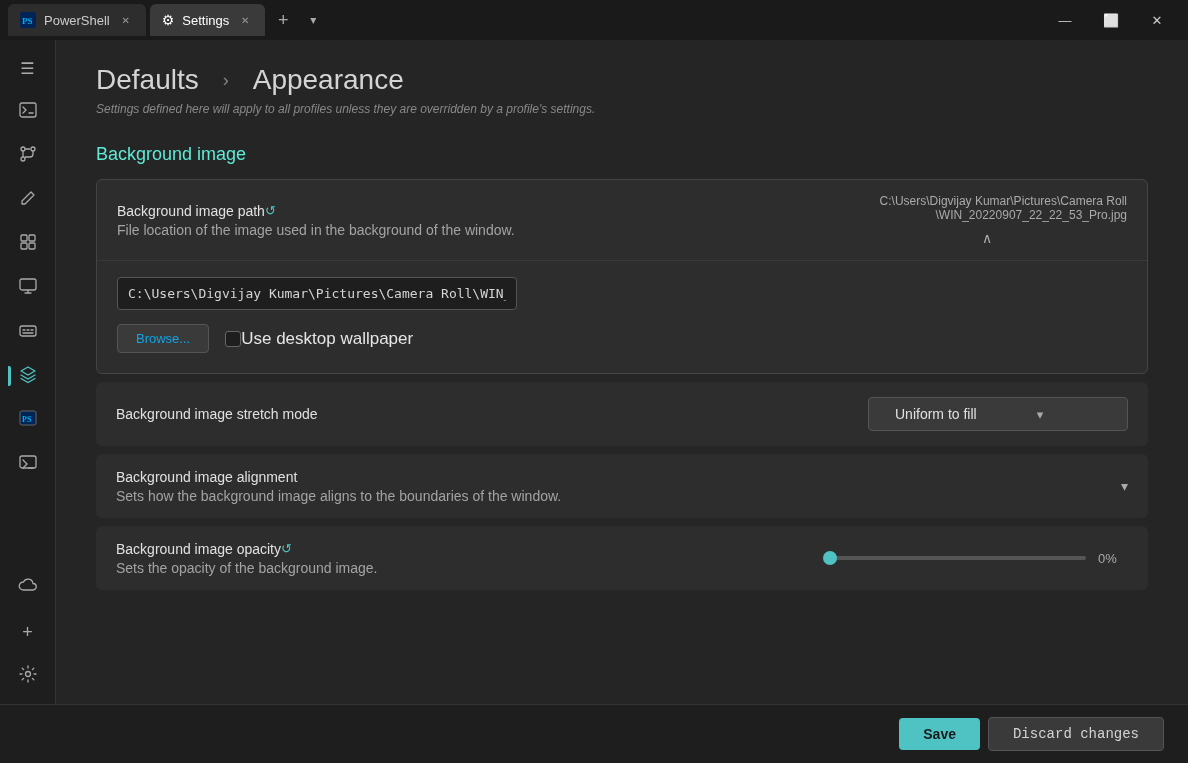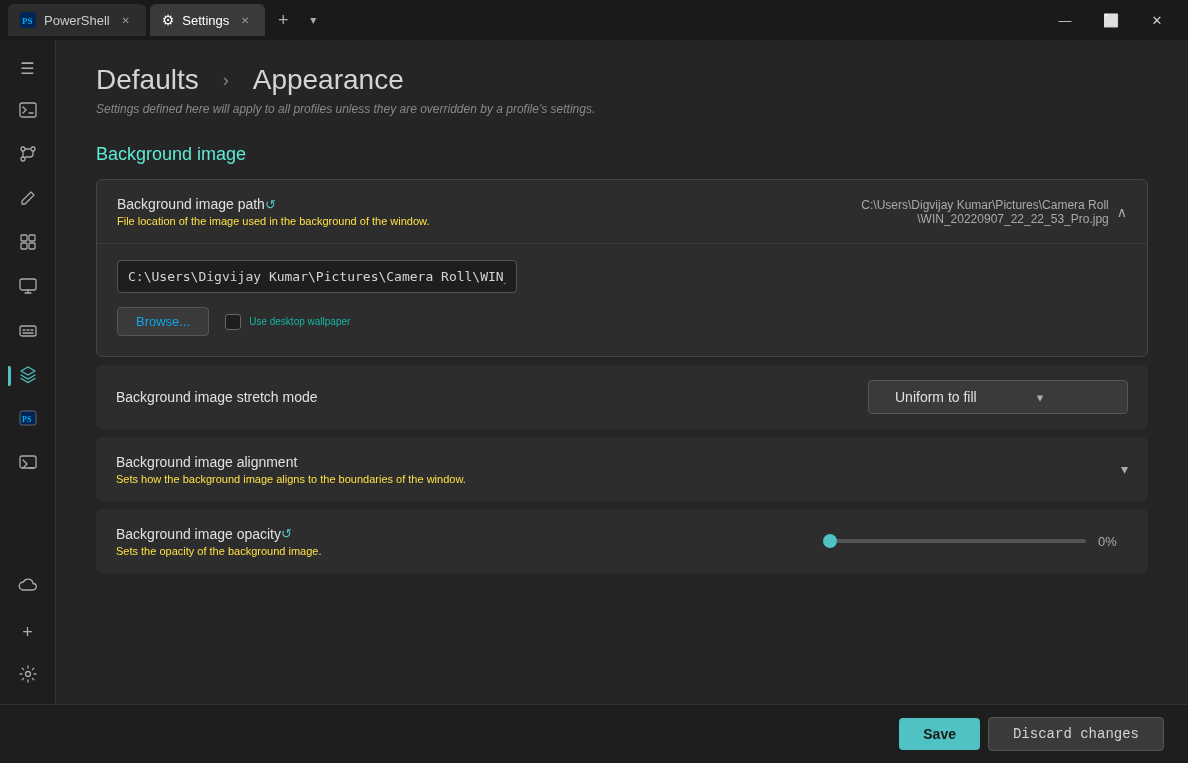--- a/index.html
+++ b/index.html
@@ -203,30 +203,31 @@
     .settings-row-title {
       font-size: 14px;
       font-weight: 500;
       color: #e0e0e0;
       display: flex;
       align-items: center;
       gap: 0;
       text-align: right;
     }
     .settings-row-desc {
-      font-size: 11px;
-      color: #fde047;
+      font-size: 14px;
+      color: #a3a3a3;
       margin-top: 3px;
     }
     .settings-row-value {
       display: flex;
       align-items: center;
       gap: 8px;
       color: #aaa;
       font-size: 13px;
+      flex-direction: column;
     }
     .collapse-icon {
       color: #aaa;
       font-size: 14px;
       cursor: pointer;
     }
     .reset-icon {
       color: #4fc3c3;
       font-size: 13px;
       cursor: pointer;
@@ -270,23 +271,22 @@
       border: 1px solid #555;
       color: #0ea5e9;
       padding: 6px 18px;
       border-radius: 4px;
       font-size: 13px;
       cursor: pointer;
     }
     .checkbox-label {
       display: flex;
       align-items: center;
-      gap: 8px;
-      font-size: 10px;
-      color: #14b8a6;
+      font-size: 17px;
+      color: #e5e5e5;
       cursor: pointer;
     }
     .checkbox-box {
       width: 16px;
       height: 16px;
       border: 1px solid #666;
       border-radius: 3px;
       background: #1e1e1e;
     }
 

